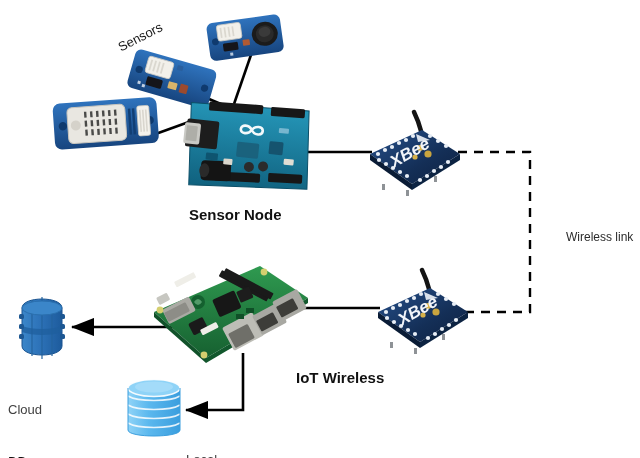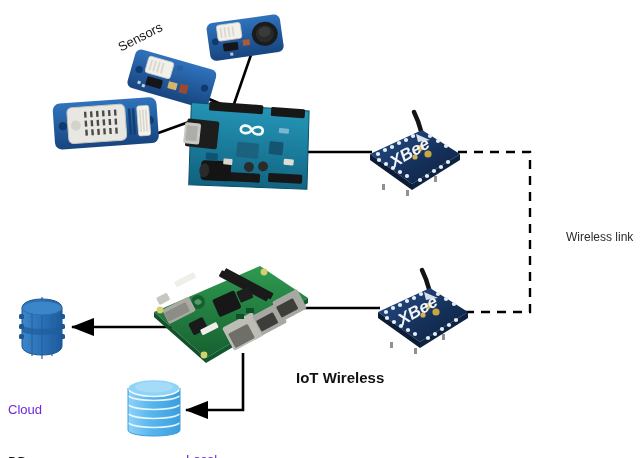--- a/index.html
+++ b/index.html
@@ -43,21 +43,21 @@
   #label-iot-gateway {
     font-size: 15px;
   }
   #label-wireless-link {
     font-size: 12px;
     color: #2b2b2b;
     margin-left: 25px;
   }
   #label-cloud-db, #label-local-db {
     font-size: 13px;
-    color: #6d28d9;
+    color: #404040;
   }
 </style>
 </head>
 <body>
 
 <div id="diagram">
 
   <svg class="svg-layer" viewBox="0 0 640 458">
     <defs>
       <marker id="arrowhead" markerWidth="9" markerHeight="7" refX="8.5" refY="3.5" orient="auto">
@@ -375,20 +375,21 @@
       </g>
       <ellipse cx="30" cy="10" rx="26" ry="8.5" fill="#8fd3f7"></ellipse>
       <ellipse cx="30" cy="10" rx="26" ry="8.5" fill="none" stroke="#ffffff" stroke-width="1.6" opacity="0.9"></ellipse>
       <ellipse cx="30" cy="9" rx="19" ry="5.5" fill="#a9def9" opacity="0.75"></ellipse>
       <path d="M 4 10 L 4 52 C 4 60, 56 60, 56 52 L 56 10" fill="none" stroke="#3a9ede" stroke-width="1"></path>
     </g>
   </svg>
 
   <div class="label" id="label-sensors" style="left:116px; top:42px;">Sensors</div>
 
+  <div class="label label-bold" id="label-sensor-node" style="left:189px; top:206px;">Sensor Node</div>
 
   <div class="label label-bold" id="label-iot-gateway" style="left:296px; top:369px;">IoT Wireless</div>
 
   <div class="label" id="label-wireless-link" style="left:541px; top:231px;">Wireless link</div>
 
   <div class="label" style="left:8px; top:366px;">
     <div id="label-cloud-db">Cloud</div>
     <div style="font-size:13px;">DB</div>
   </div>
 

